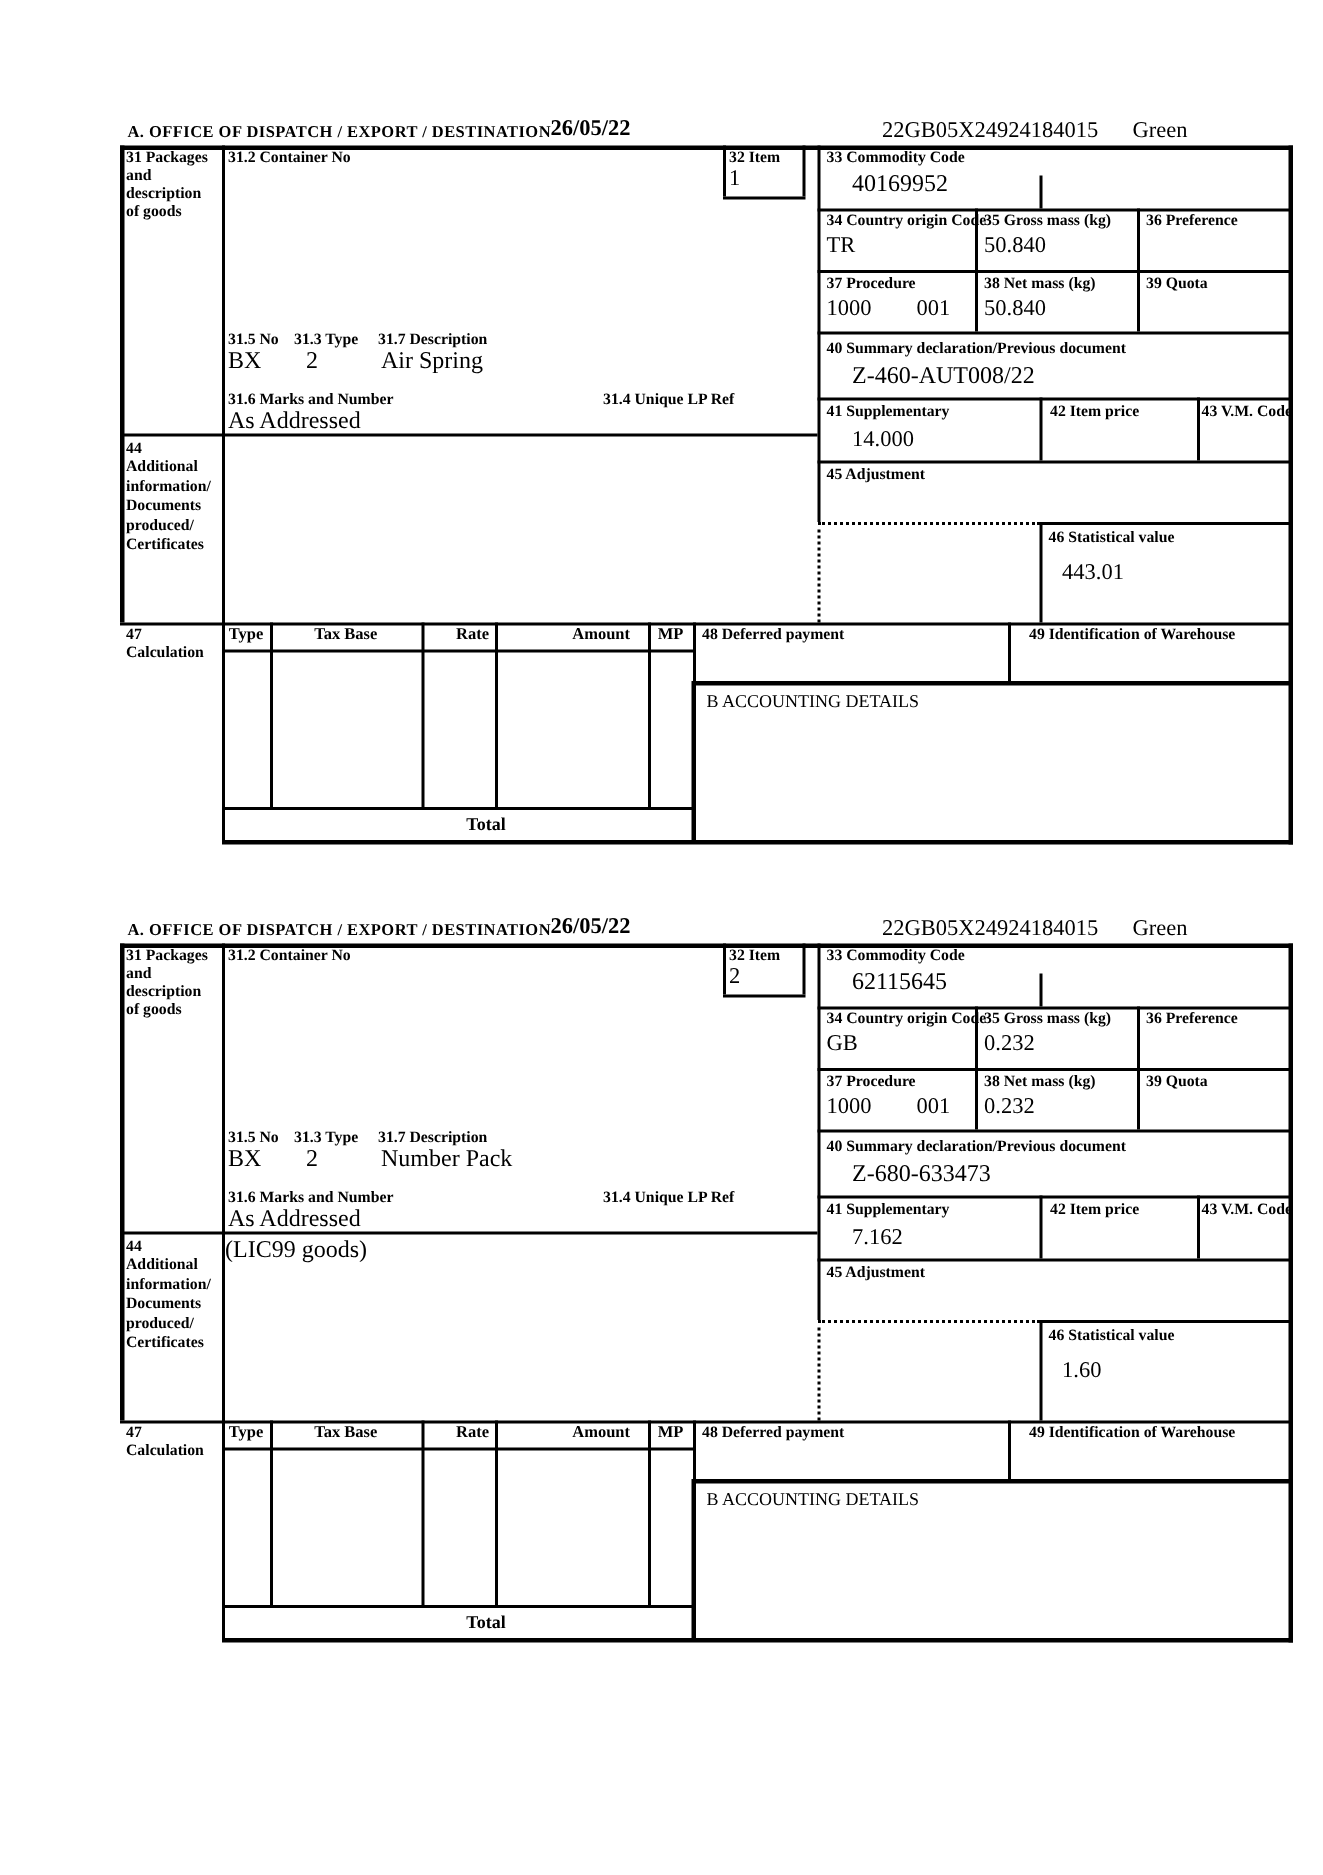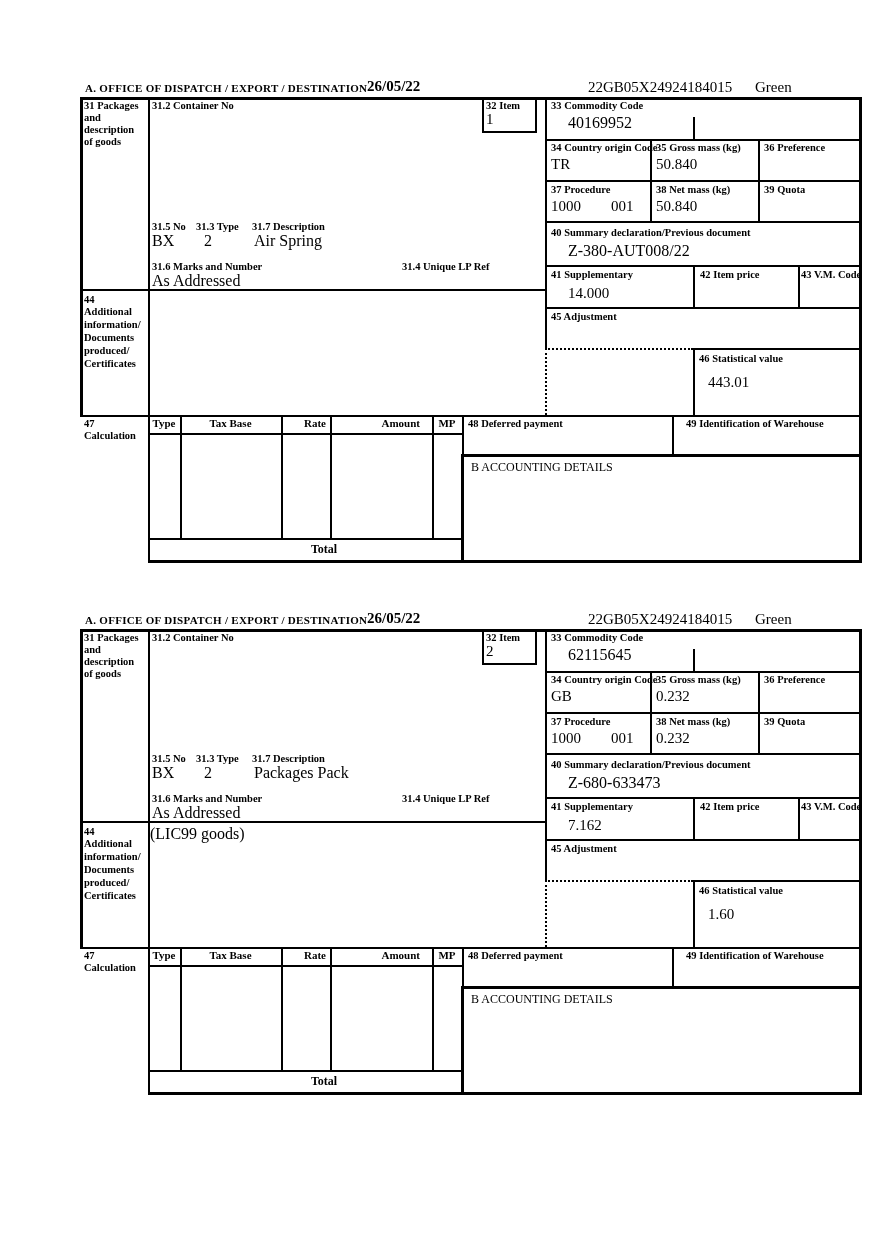--- a/index.html
+++ b/index.html
@@ -96,21 +96,21 @@
       <span class="lab" style="left:684px;top:46px">36 Preference</span>
 
       <span class="lab" style="left:471px;top:88px">37 Procedure</span>
       <span class="val" style="left:471px;top:102px">1000</span>
       <span class="val" style="left:531px;top:102px">001</span>
       <span class="lab" style="left:576px;top:88px">38 Net mass (kg)</span>
       <span class="val" style="left:576px;top:102px">50.840</span>
       <span class="lab" style="left:684px;top:88px">39 Quota</span>
 
       <span class="lab" style="left:471px;top:131px">40 Summary declaration/Previous document</span>
-      <span class="val big" style="left:488px;top:146px">Z-380-AUT008/22</span>
+      <span class="val big" style="left:488px;top:146px">Z-460-AUT008/22</span>
       <span class="lab" style="left:471px;top:173px">41 Supplementary</span>
       <span class="val" style="left:488px;top:189px">14.000</span>
       <span class="lab" style="left:620px;top:173px">42 Item price</span>
       <span class="lab" style="left:721px;top:173px">43 V.M. Code</span>
 
       <span class="lab" style="left:471px;top:215px">45 Adjustment</span>
       <span class="lab" style="left:619px;top:257px">46 Statistical value</span>
       <span class="val" style="left:628px;top:278px">443.01</span>
 
       <span class="lab" style="left:72px;top:125px">31.5 No</span>
@@ -228,21 +228,21 @@
 
       <span class="lab" style="left:471px;top:215px">45 Adjustment</span>
       <span class="lab" style="left:619px;top:257px">46 Statistical value</span>
       <span class="val" style="left:628px;top:278px">1.60</span>
 
       <span class="lab" style="left:72px;top:125px">31.5 No</span>
       <span class="lab" style="left:116px;top:125px">31.3 Type</span>
       <span class="lab" style="left:172px;top:125px">31.7 Description</span>
       <span class="val big" style="left:72px;top:136px">BX</span>
       <span class="val big" style="left:124px;top:136px">2</span>
-      <span class="val big" style="left:174px;top:136px">Packages Pack</span>
+      <span class="val big" style="left:174px;top:136px">Number Pack</span>
 
       <span class="lab" style="left:72px;top:165px">31.6 Marks and Number</span>
       <span class="lab" style="left:322px;top:165px">31.4 Unique LP Ref</span>
       <span class="val big" style="left:72px;top:176px">As Addressed</span>
 
       <span class="lab" style="left:4px;top:198px">44</span>
       <span class="lab" style="left:4px;top:210px">Additional</span>
       <span class="lab" style="left:4px;top:223px">information/</span>
       <span class="lab" style="left:4px;top:236px">Documents</span>
       <span class="lab" style="left:4px;top:249px">produced/</span>

